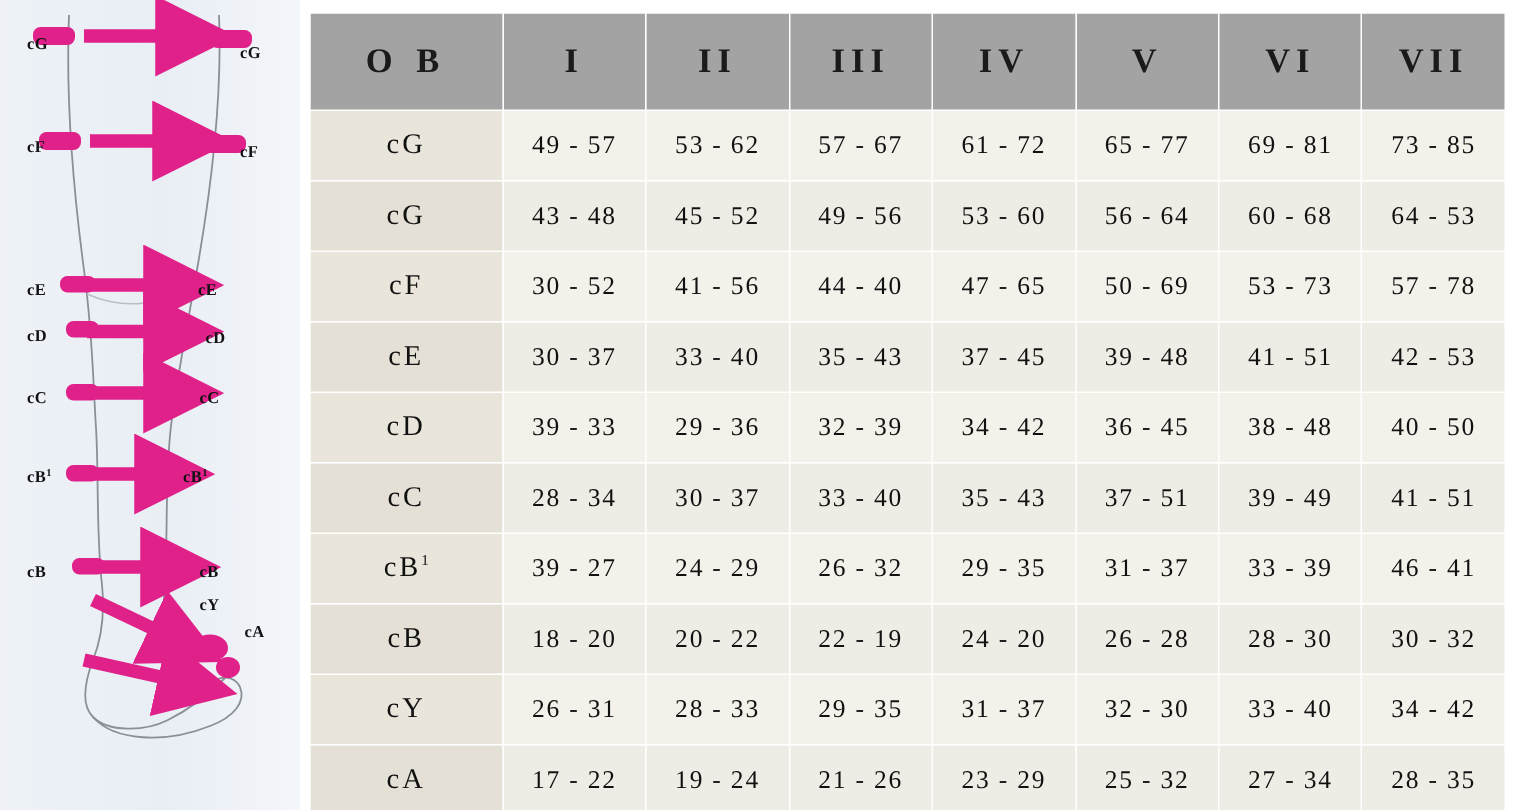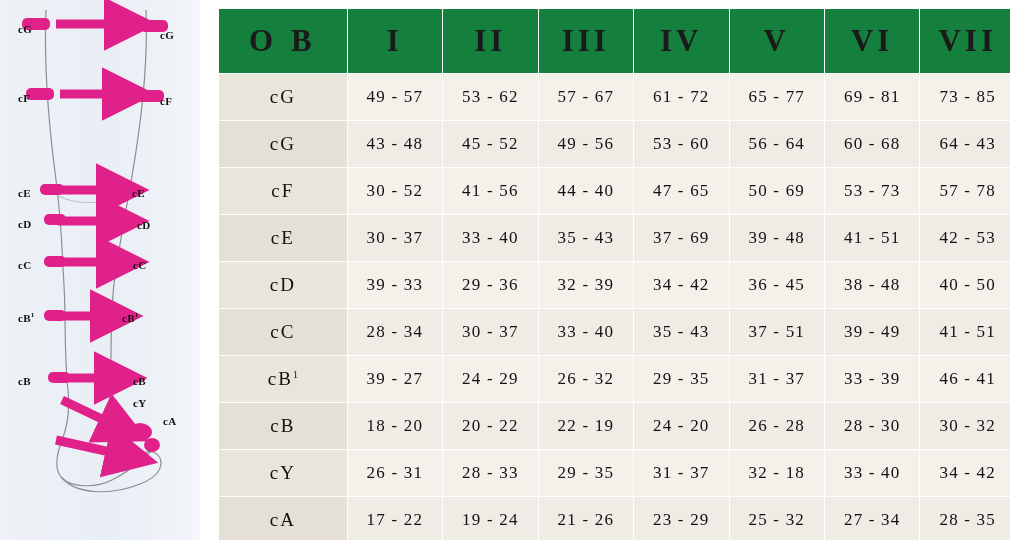--- a/index.html
+++ b/index.html
@@ -12,21 +12,20 @@
     height: 540px;
     font-family: "Liberation Serif", serif;
     overflow: hidden;
   }
   .page {
     position: relative;
     width: 1010px;
     height: 540px;
     display: flex;
     flex-direction: row;
-    gap: 12px;
   }
 
   
   .diagram-panel {
     position: relative;
     width: 200px;
     height: 540px;
     background: linear-gradient(to right, #eef2f7 0%, #e9eef5 55%, #f3f6fa 100%);
     flex: 0 0 200px;
   }
@@ -61,23 +60,23 @@
     table-layout: fixed;
     font-family: "Liberation Serif", serif;
   }
   table.size-table th,
   table.size-table td {
     border: 1px solid #ffffff;
     text-align: center;
     vertical-align: middle;
   }
   table.size-table thead th {
-    background: #15803d;
+    background: #a3a3a3;
     height: 62px;
-    font-size: 31px;
+    font-size: 23px;
     font-weight: bold;
     letter-spacing: 4px;
     color: #1a1a1a;
   }
   table.size-table thead th.corner {
     letter-spacing: 5px;
   }
   table.size-table tbody td {
     height: 44px;
     font-size: 17px;
@@ -214,38 +213,38 @@
           <td>73 - 85</td>
         </tr>
         <tr>
           <td class="rowhead"><span>cG</span><sup></sup></td>
           <td>43 - 48</td>
           <td>45 - 52</td>
           <td>49 - 56</td>
           <td>53 - 60</td>
           <td>56 - 64</td>
           <td>60 - 68</td>
-          <td>64 - 43</td>
+          <td>64 - 53</td>
         </tr>
         <tr>
           <td class="rowhead"><span>cF</span><sup></sup></td>
           <td>30 - 52</td>
           <td>41 - 56</td>
           <td>44 - 40</td>
           <td>47 - 65</td>
           <td>50 - 69</td>
           <td>53 - 73</td>
           <td>57 - 78</td>
         </tr>
         <tr>
           <td class="rowhead"><span>cE</span><sup></sup></td>
           <td>30 - 37</td>
           <td>33 - 40</td>
           <td>35 - 43</td>
-          <td>37 - 69</td>
+          <td>37 - 45</td>
           <td>39 - 48</td>
           <td>41 - 51</td>
           <td>42 - 53</td>
         </tr>
         <tr>
           <td class="rowhead"><span>cD</span><sup></sup></td>
           <td>39 - 33</td>
           <td>29 - 36</td>
           <td>32 - 39</td>
           <td>34 - 42</td>
@@ -282,21 +281,21 @@
           <td>26 - 28</td>
           <td>28 - 30</td>
           <td>30 - 32</td>
         </tr>
         <tr>
           <td class="rowhead"><span>cY</span><sup></sup></td>
           <td>26 - 31</td>
           <td>28 - 33</td>
           <td>29 - 35</td>
           <td>31 - 37</td>
-          <td>32 - 18</td>
+          <td>32 - 30</td>
           <td>33 - 40</td>
           <td>34 - 42</td>
         </tr>
         <tr>
           <td class="rowhead"><span>cA</span><sup></sup></td>
           <td>17 - 22</td>
           <td>19 - 24</td>
           <td>21 - 26</td>
           <td>23 - 29</td>
           <td>25 - 32</td>

